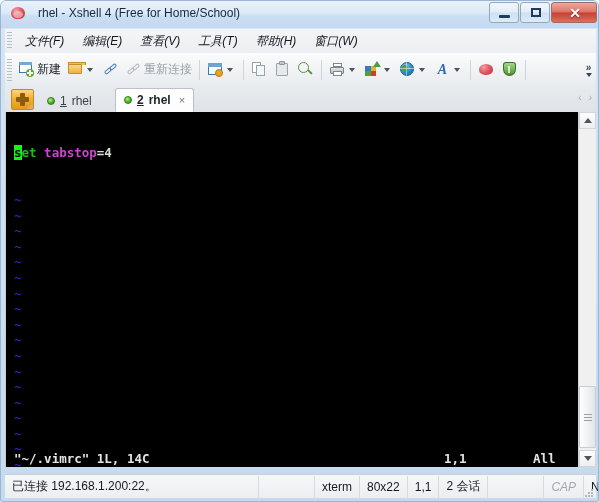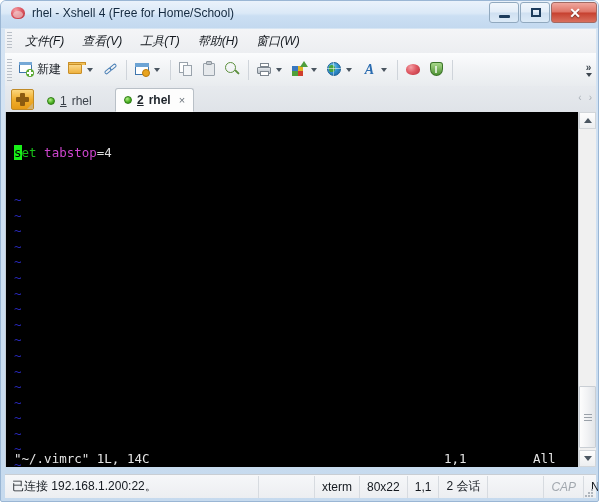--- a/index.html
+++ b/index.html
@@ -33,21 +33,21 @@
     position: absolute;
     left: 0; top: 0;
     width: 599px; height: 27px;
     background: linear-gradient(to bottom, #eaf2fb 0%, #dbe9f7 45%, #cbdff3 55%, #c3d9ef 100%);
   }
   #title-left {
     position: absolute;
     left: 9px; top: 4px;
     display: flex;
     align-items: center;
-    gap: 6px;
+    gap: 12px;
   }
   #app-icon {
     width: 16px; height: 16px;
     position: relative;
     display: inline-block;
   }
   #app-icon .sw {
     position: absolute;
     left: 1px; top: 2px;
     width: 14px; height: 12px;
@@ -314,20 +314,21 @@
 
   
   #term-wrap {
     position: absolute;
     left: 4px; top: 111px;
     width: 591px; height: 355px;
     background: #000000;
     box-sizing: border-box;
     border-left: 1px solid #c4ccd4;
     overflow: hidden;
+    font-weight: bold;
   }
   #term-inner {
     position: absolute;
     left: 0; top: 0;
     right: 18px; bottom: 0;
     background: #000;
     overflow: hidden;
   }
   #term-text {
     position: absolute;
@@ -471,20 +472,21 @@
         </div>
       <div class="winbtn close">
           <span class="glyph-close">✕</span>
         </div>
     </div>
   </div>
 
   <div id="menubar">
     <span class="grip"></span>
     <span class="menu-item">文件(F)</span>
+    <span class="menu-item">编辑(E)</span>
     <span class="menu-item">查看(V)</span>
     <span class="menu-item">工具(T)</span>
     <span class="menu-item">帮助(H)</span>
     <span class="menu-item">窗口(W)</span>
   </div>
 
   <div id="toolbar">
     <span class="grip"></span>
 
     <span class="tb-btn">
@@ -504,20 +506,27 @@
       <span class="caret"></span>
     </span>
 
     <span class="tb-btn">
       <span class="ico ico-link">
           <span class="a"></span>
           <span class="b"></span>
         </span>
     </span>
 
+    <span class="tb-btn">
+      <span class="ico ico-link dim">
+          <span class="a"></span>
+          <span class="b"></span>
+        </span>
+      <span class="tb-label dim">重新连接</span>
+    </span>
 
     <span class="tb-sep"></span>
 
     <span class="tb-btn">
       <span class="ico ico-prop">
           <span class="w"></span>
           <span class="t"></span>
           <span class="g"></span>
         </span>
       <span class="caret"></span>

